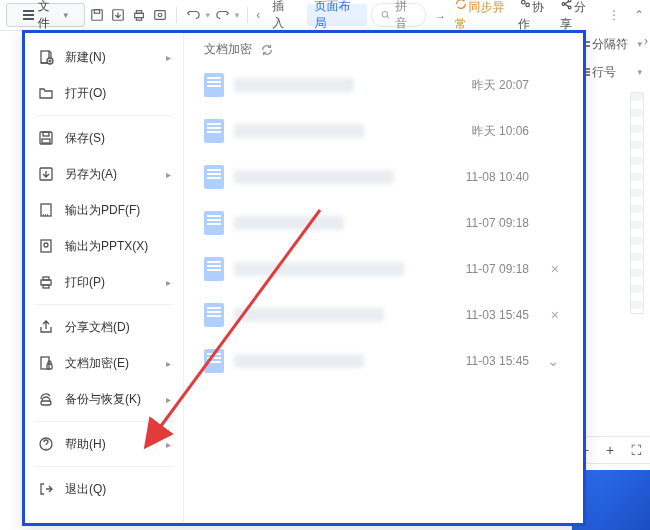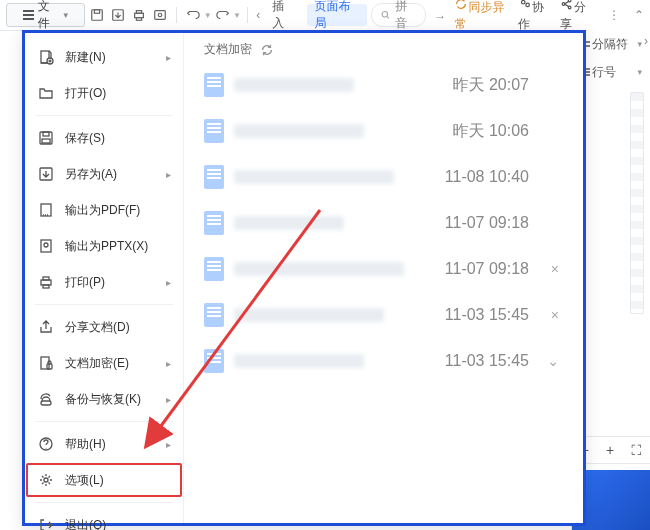--- a/index.html
+++ b/index.html
@@ -29,21 +29,21 @@
 .mitem.highlight{outline:2.5px solid #e23b3b;outline-offset:-3px;border-radius:3px}
 .msep{height:1px;background:#eef1f4;margin:4px 10px}
 
 .recent{flex:1;padding:8px 14px 8px 20px;overflow:hidden}
 .rhead{display:flex;align-items:center;gap:8px;color:#666;margin-bottom:4px}
 .rhead svg{width:14px;height:14px;stroke:#999;fill:none;stroke-width:1.5}
 .row{height:46px;display:flex;align-items:center;gap:10px;position:relative}
 .docic{width:20px;height:24px;background:#6ea8ff;border-radius:2px;position:relative;flex:0 0 20px;opacity:.55;filter:blur(.3px)}
 .docic:before{content:"";position:absolute;top:4px;left:3px;right:3px;height:2px;background:#fff;box-shadow:0 4px 0 #fff,0 8px 0 #fff}
 .blurbox{flex:0 0 auto;height:14px;background:#e9edf2;border-radius:2px;filter:blur(2px)}
-.ts{position:absolute;right:40px;color:#888;font-size:16px}
+.ts{position:absolute;right:40px;color:#888;font-size:12px}
 .action{position:absolute;right:10px;color:#aaa;font-size:14px}
 
 .rail{position:absolute;right:0;top:30px;width:78px;height:500px;border-left:1px solid #e5e8ec;background:#fff}
 .rail .btn{height:28px;display:flex;align-items:center;gap:0;padding:0 8px;color:#555;font-size:12px}
 .rail .btn svg{width:12px;height:12px;stroke:#555;fill:none;stroke-width:1.5}
 .rail .thin{height:220px;margin:6px 6px 0 58px;width:12px;border:1px solid #e5e8ec;border-radius:2px;background:repeating-linear-gradient(#f2f4f7 0 8px,#fff 8px 16px)}
 .rail .zoom{position:absolute;bottom:66px;left:0;right:0;height:26px;border-top:1px solid #e5e8ec;border-bottom:1px solid #e5e8ec;display:flex;align-items:center;justify-content:space-around;color:#555;font-size:14px}
 .bluechunk{position:absolute;right:0;bottom:0;width:78px;height:60px;background:linear-gradient(135deg,#2e6ff2,#1a4fc2);border-top-left-radius:6px}
 
 .arrow{position:absolute;pointer-events:none}
@@ -260,29 +260,20 @@
         <div class="mitem">
           <span class="ic">
             <svg viewBox="0 0 16 16">
               <circle cx="8" cy="8" r="6"></circle>
               <path d="M6 6a2 2 0 0 1 4 0c0 1-2 1.5-2 3M8 12v.5"></path>
             </svg>
           </span>
           <span>帮助(H)</span>
           <span class="arr">▸</span>
         </div>
-        <div class="mitem highlight">
-          <span class="ic">
-            <svg viewBox="0 0 16 16">
-              <circle cx="8" cy="8" r="2"></circle>
-              <path d="M8 2v2M8 12v2M2 8h2M12 8h2M4 4l1.5 1.5M10.5 10.5L12 12M12 4l-1.5 1.5M5.5 10.5L4 12"></path>
-            </svg>
-          </span>
-          <span>选项(L)</span>
-        </div>
         <div class="msep"></div>
         <div class="mitem">
           <span class="ic">
             <svg viewBox="0 0 16 16">
               <path d="M6 3H3v10h3M8 8h6M11 5l3 3-3 3"></path>
             </svg>
           </span>
           <span>退出(Q)</span>
         </div>
       </div>

